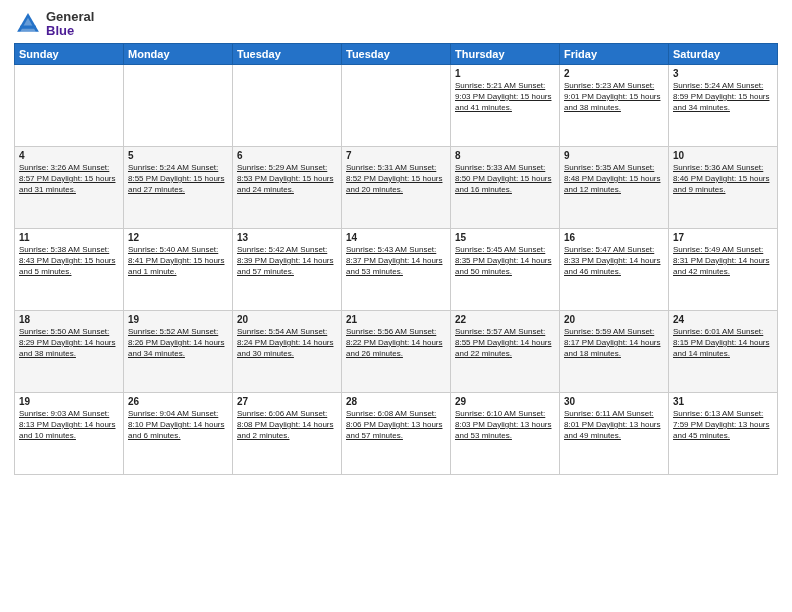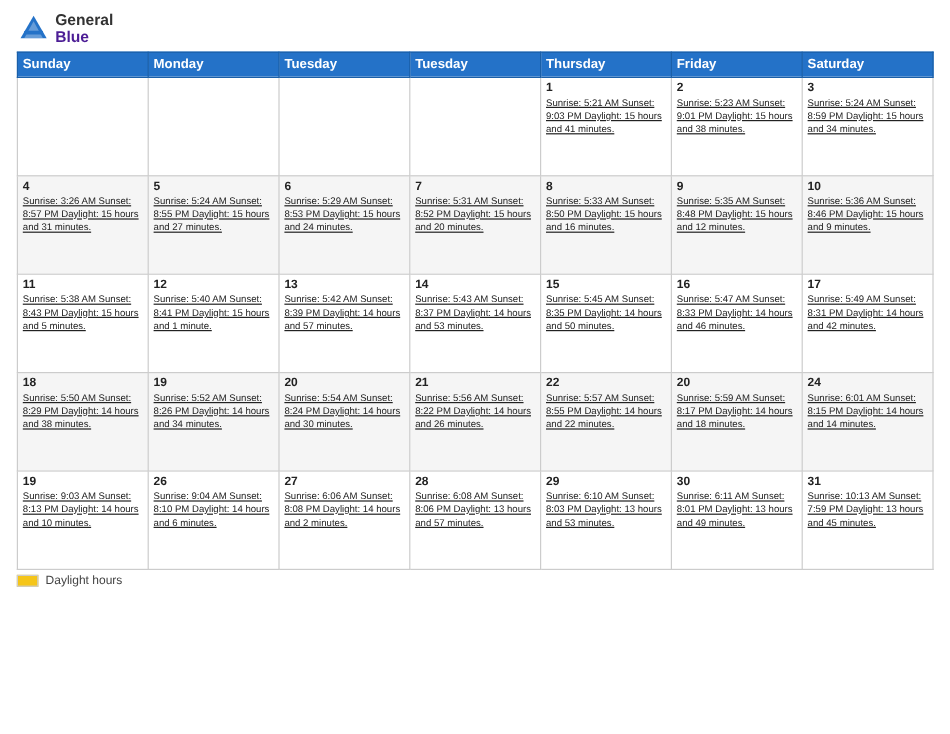--- a/index.html
+++ b/index.html
@@ -364,26 +364,22 @@
           </td>
           <td>
             <span class="day-num">30</span>
             <div class="day-info">Sunrise: 6:11 AM
 Sunset: 8:01 PM
 Daylight: 13 hours
 and 49 minutes.</div>
           </td>
           <td>
             <span class="day-num">31</span>
-            <div class="day-info">Sunrise: 10:13 AM
+            <div class="day-info">Sunrise: 6:13 AM
 Sunset: 7:59 PM
 Daylight: 13 hours
 and 45 minutes.</div>
           </td>
         </tr>
       </tbody>
   </table>
 
-  <div class="footer">
-    <span class="daylight-bar"></span>
-    <span>Daylight hours</span>
-  </div>
 </div>
 
 </body></html>

